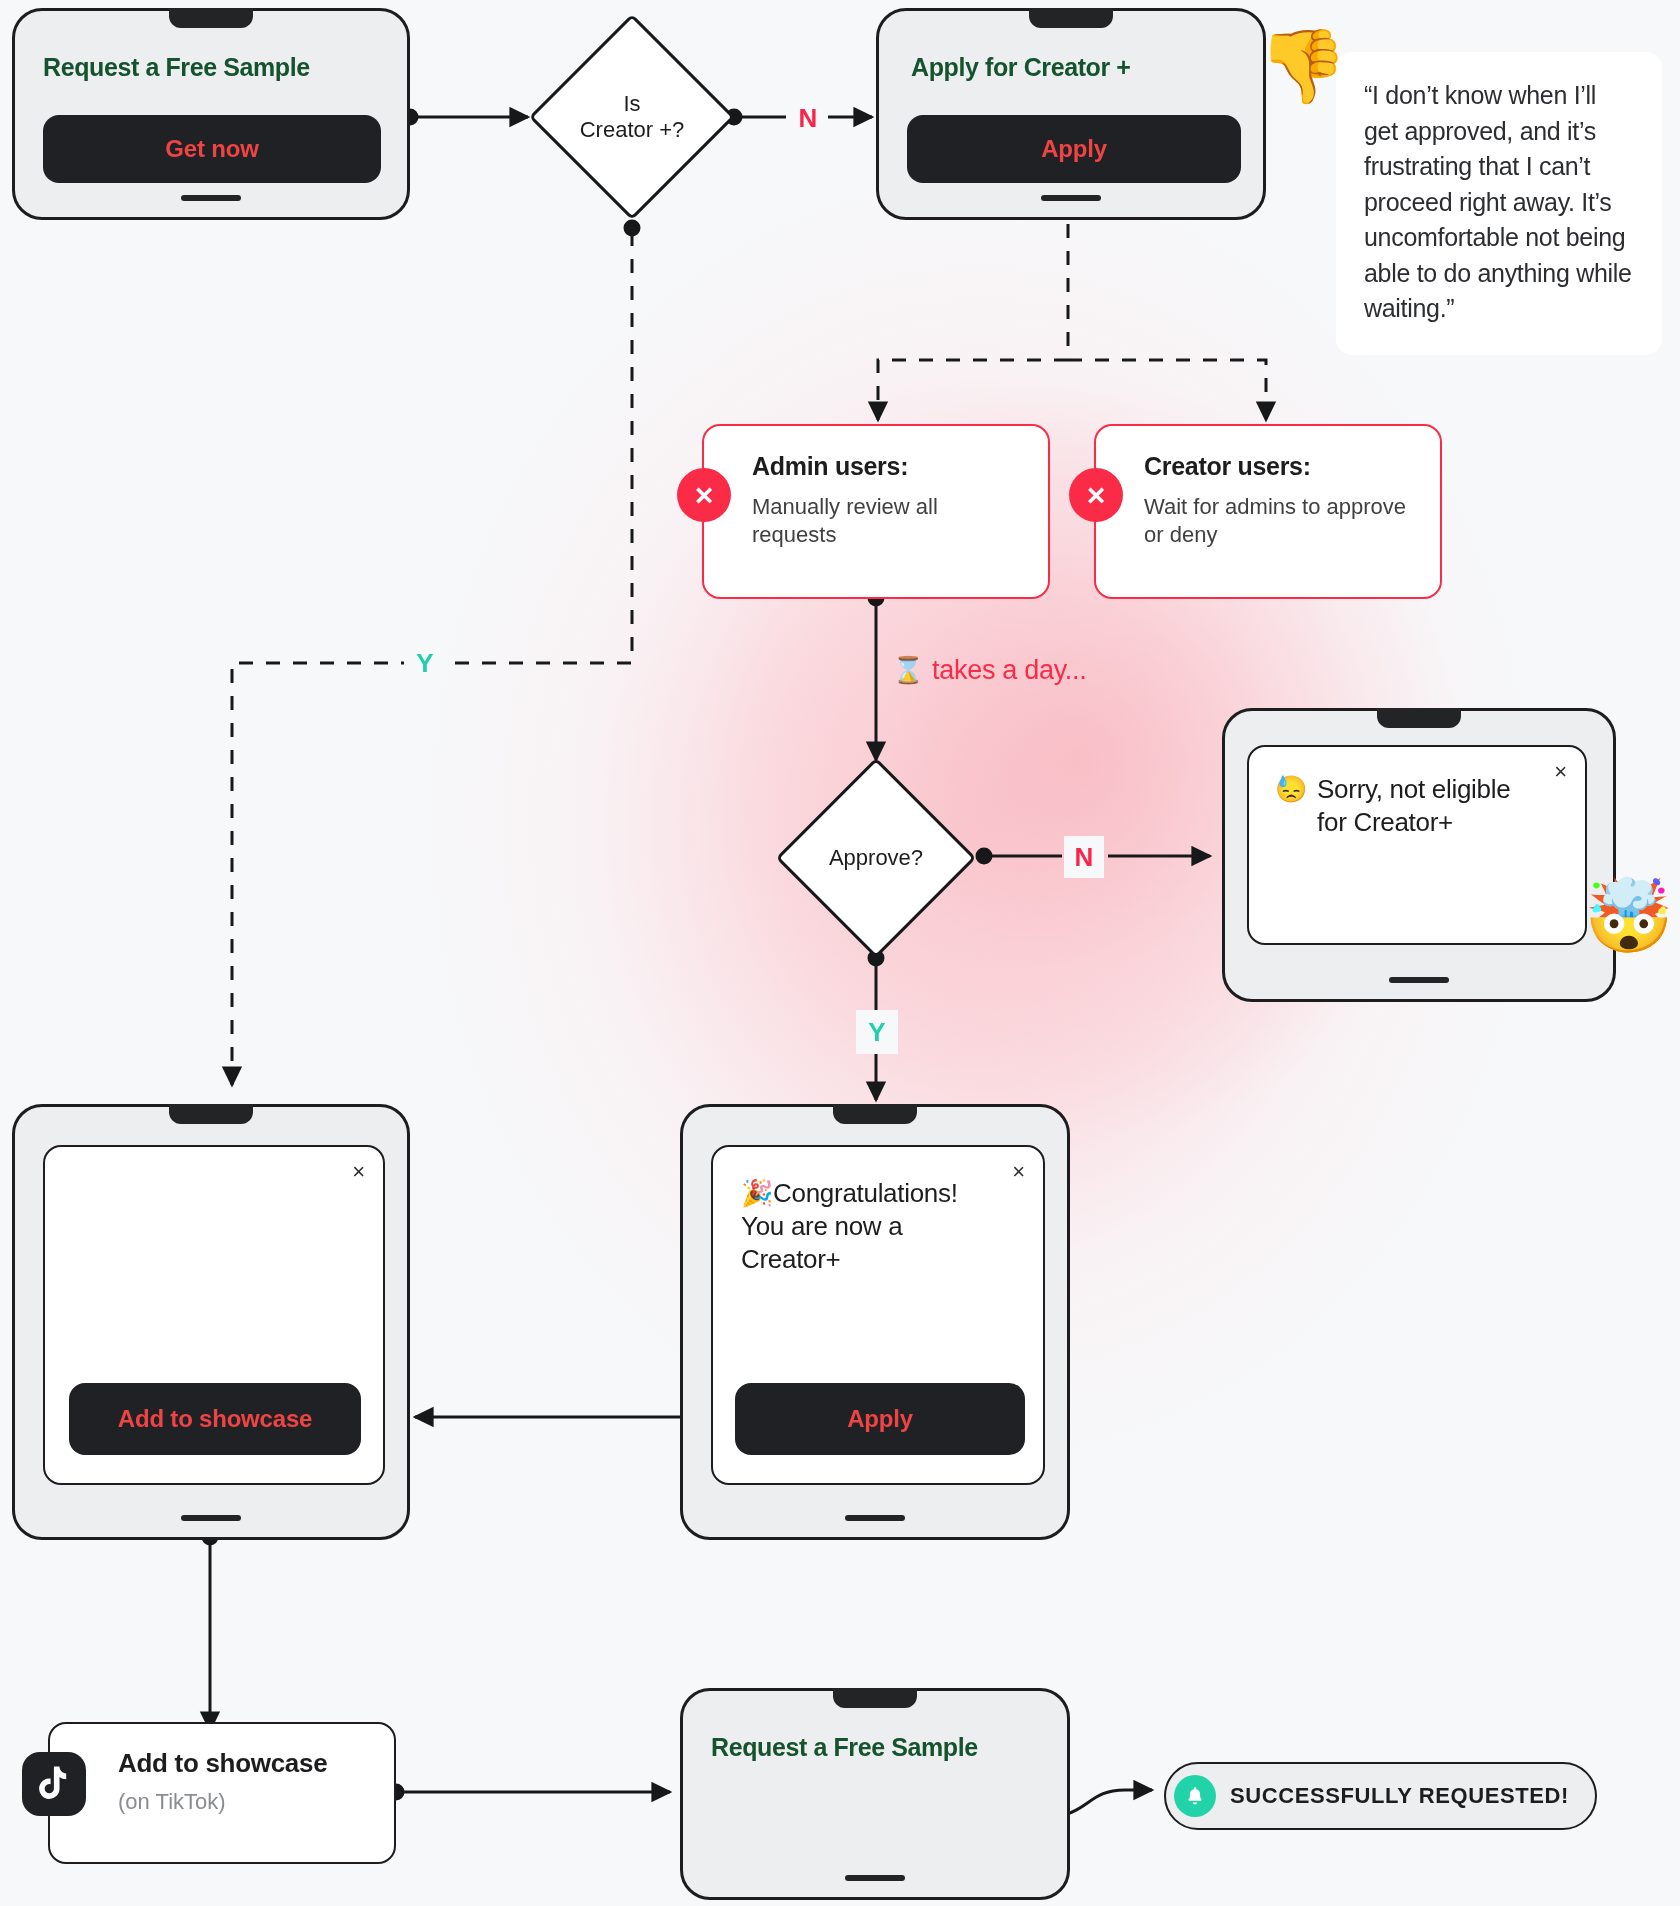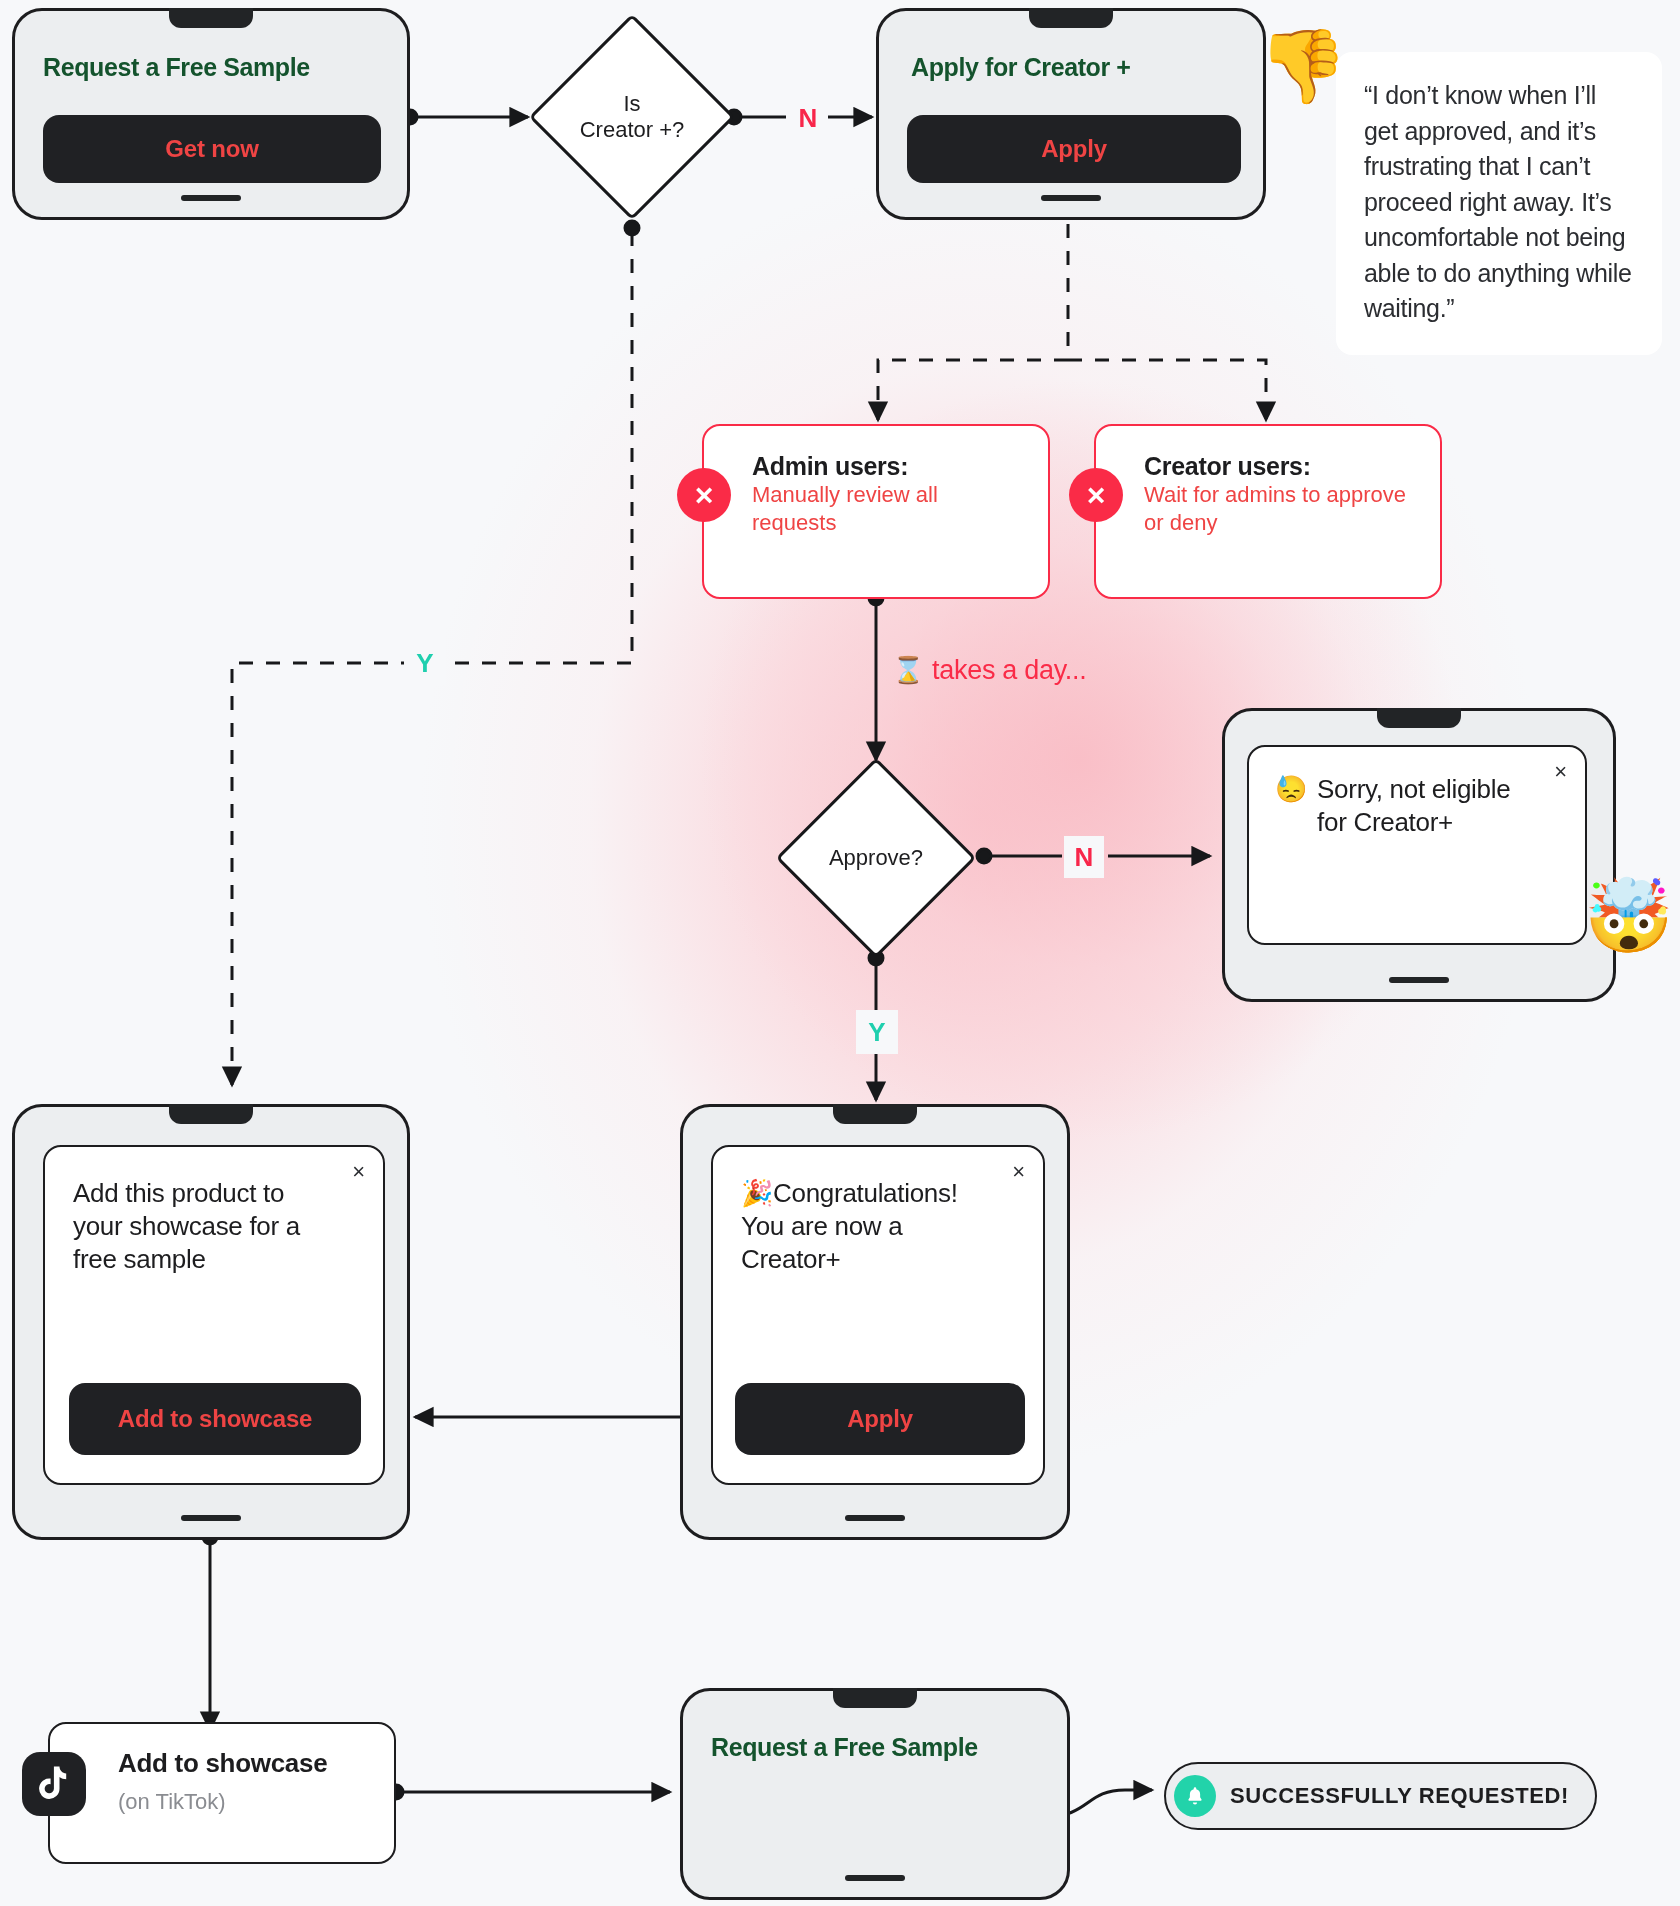--- a/index.html
+++ b/index.html
@@ -85,21 +85,21 @@
     font-size: 22px; color: #1d1d1f; line-height: 1.18;
   }
 
   
   .redbox {
     position: absolute;
     background: #fff; border: 2.5px solid #fa2b47; border-radius: 18px;
     padding: 26px 24px 22px 48px;
   }
   .redbox .rb-title { font-size: 25px; font-weight: bold; color: #1d1d1f; letter-spacing:-0.3px;}
-  .redbox .rb-body  { font-size: 22px; color: #ef4444; line-height: 1.28; }
+  .redbox .rb-body  { font-size: 22px; color: #404040; margin-top: 12px; line-height: 1.28; }
   .x-badge {
     position: absolute; left: -27px; top: 42px;
     width: 54px; height: 54px; border-radius: 50%;
     background: #fa2b47; color: #fff;
     display:flex; align-items:center; justify-content:center;
     font-size: 32px; font-weight: bold; line-height: 1;
   }
 
   
   .edge-label {
@@ -275,21 +275,20 @@
     </div>
     <div class="homebar"></div>
   </div>
 
   <div class="emoji" style="left:1584px; top:880px; font-size:72px;">🤯</div>
 
   <div class="phone" style="left:12px; top:1104px; width:398px; height:436px;">
     <div class="notch"></div>
     <div class="sheet" style="left:28px; top:38px; width:342px; height:340px; padding:30px 28px;">
       <div class="close">×</div>
-      <div class="sheet-text" style="padding-right:30px;">Add this product to your showcase for a free sample</div>
       <div class="dark-btn" style="position:absolute; left:24px; bottom:28px; width:292px; height:72px;">Add to showcase</div>
     </div>
     <div class="homebar"></div>
   </div>
 
   <div class="phone" style="left:680px; top:1104px; width:390px; height:436px;">
     <div class="notch"></div>
     <div class="sheet" style="left:28px; top:38px; width:334px; height:340px; padding:30px 28px;">
       <div class="close">×</div>
       <div class="sheet-text" style="padding-right:24px;">

